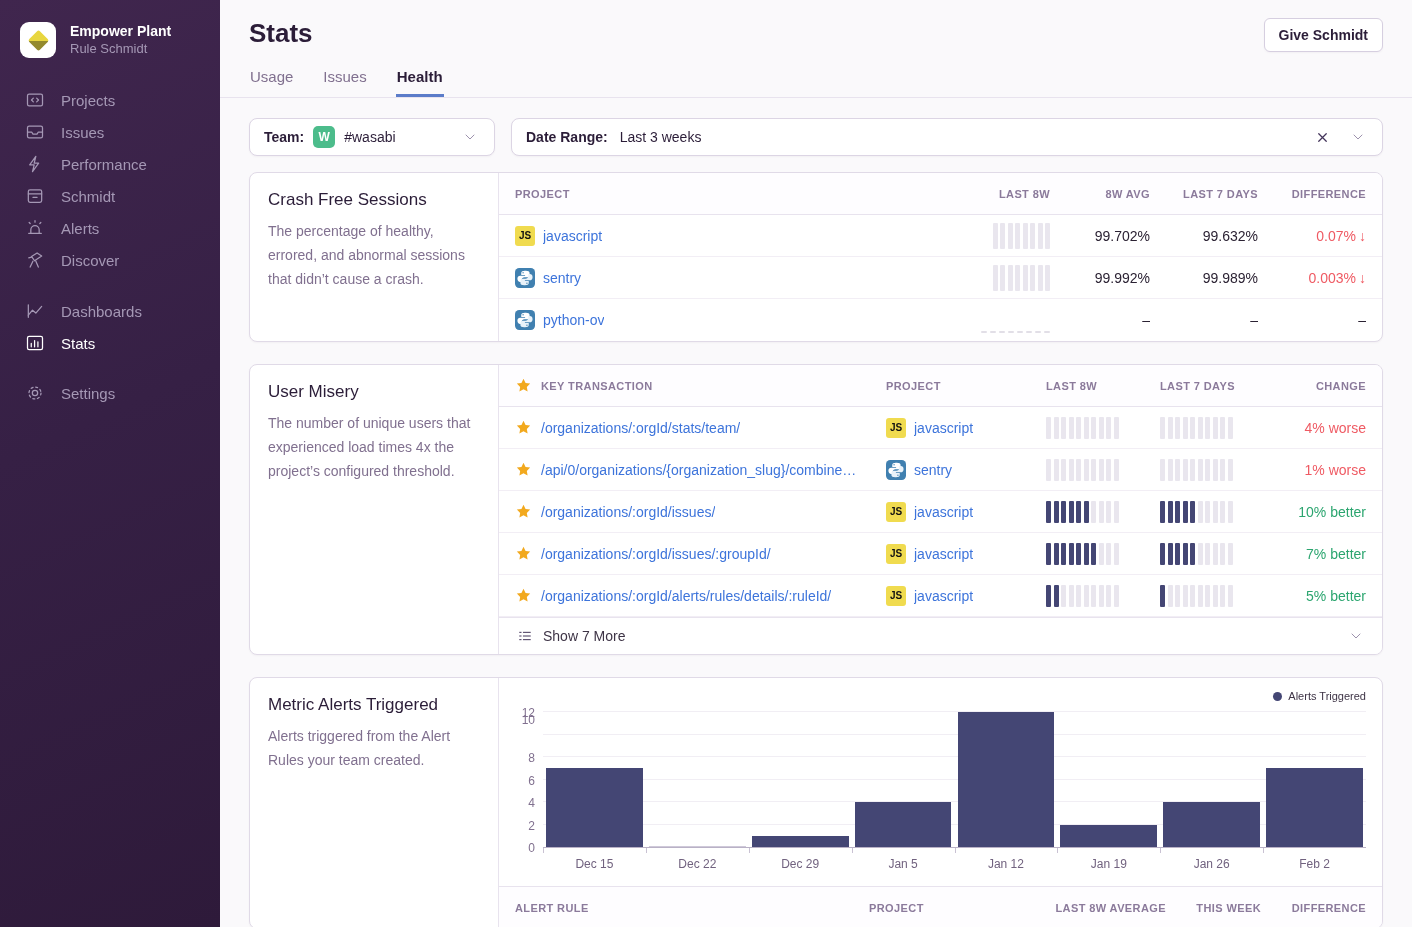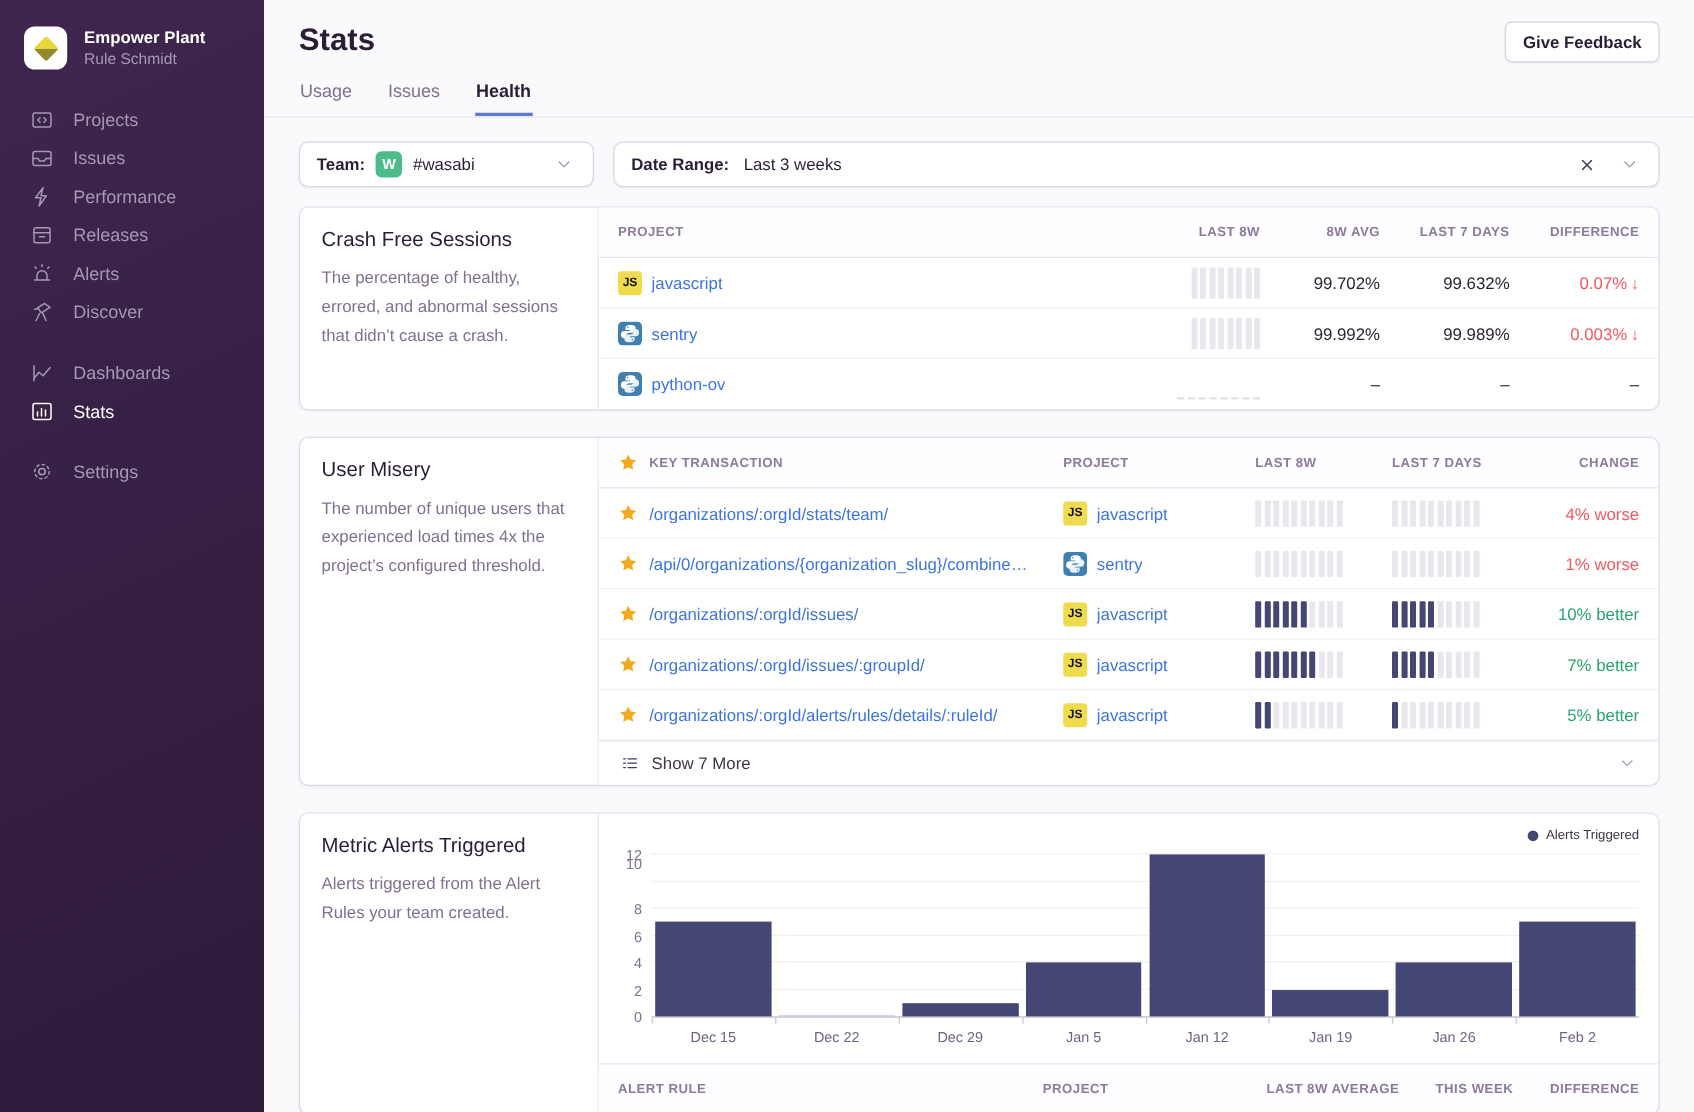--- a/index.html
+++ b/index.html
@@ -137,21 +137,21 @@
         </span>
       <span>Performance</span>
     </div>
     <div class="nav-item">
       <span class="ic">
           <svg class="stroke" width="20" height="20" viewBox="0 0 24 24">
             <rect x="4" y="4.5" width="16" height="15" rx="2"></rect>
             <path d="M4 9.5h16M9.5 13.5h5"></path>
           </svg>
         </span>
-      <span>Releases</span>
+      <span>Schmidt</span>
     </div>
     <div class="nav-item">
       <span class="ic">
           <svg class="stroke" width="20" height="20" viewBox="0 0 24 24">
             <path d="M7 18.5v-4.3a5 5 0 0 1 10 0v4.3M4.5 18.5h15M12 5V3.2M6.2 6.6 5 5.4M17.8 6.6 19 5.4"></path>
           </svg>
         </span>
       <span>Alerts</span>
     </div>
     <div class="nav-item">
@@ -192,21 +192,21 @@
         </span>
       <span>Settings</span>
     </div>
   </div>
 </nav>
 
 <div class="main">
 
   <div class="page-head">
     <h1 class="page-title">Stats</h1>
-    <button class="btn-feedback">Give Feedback</button>
+    <button class="btn-feedback">Give Schmidt</button>
   </div>
 
   <div class="tabbar">
     <div class="tab">Usage</div>
     <div class="tab">Issues</div>
     <div class="tab active">Health</div>
   </div>
 
   <div class="content">
 

